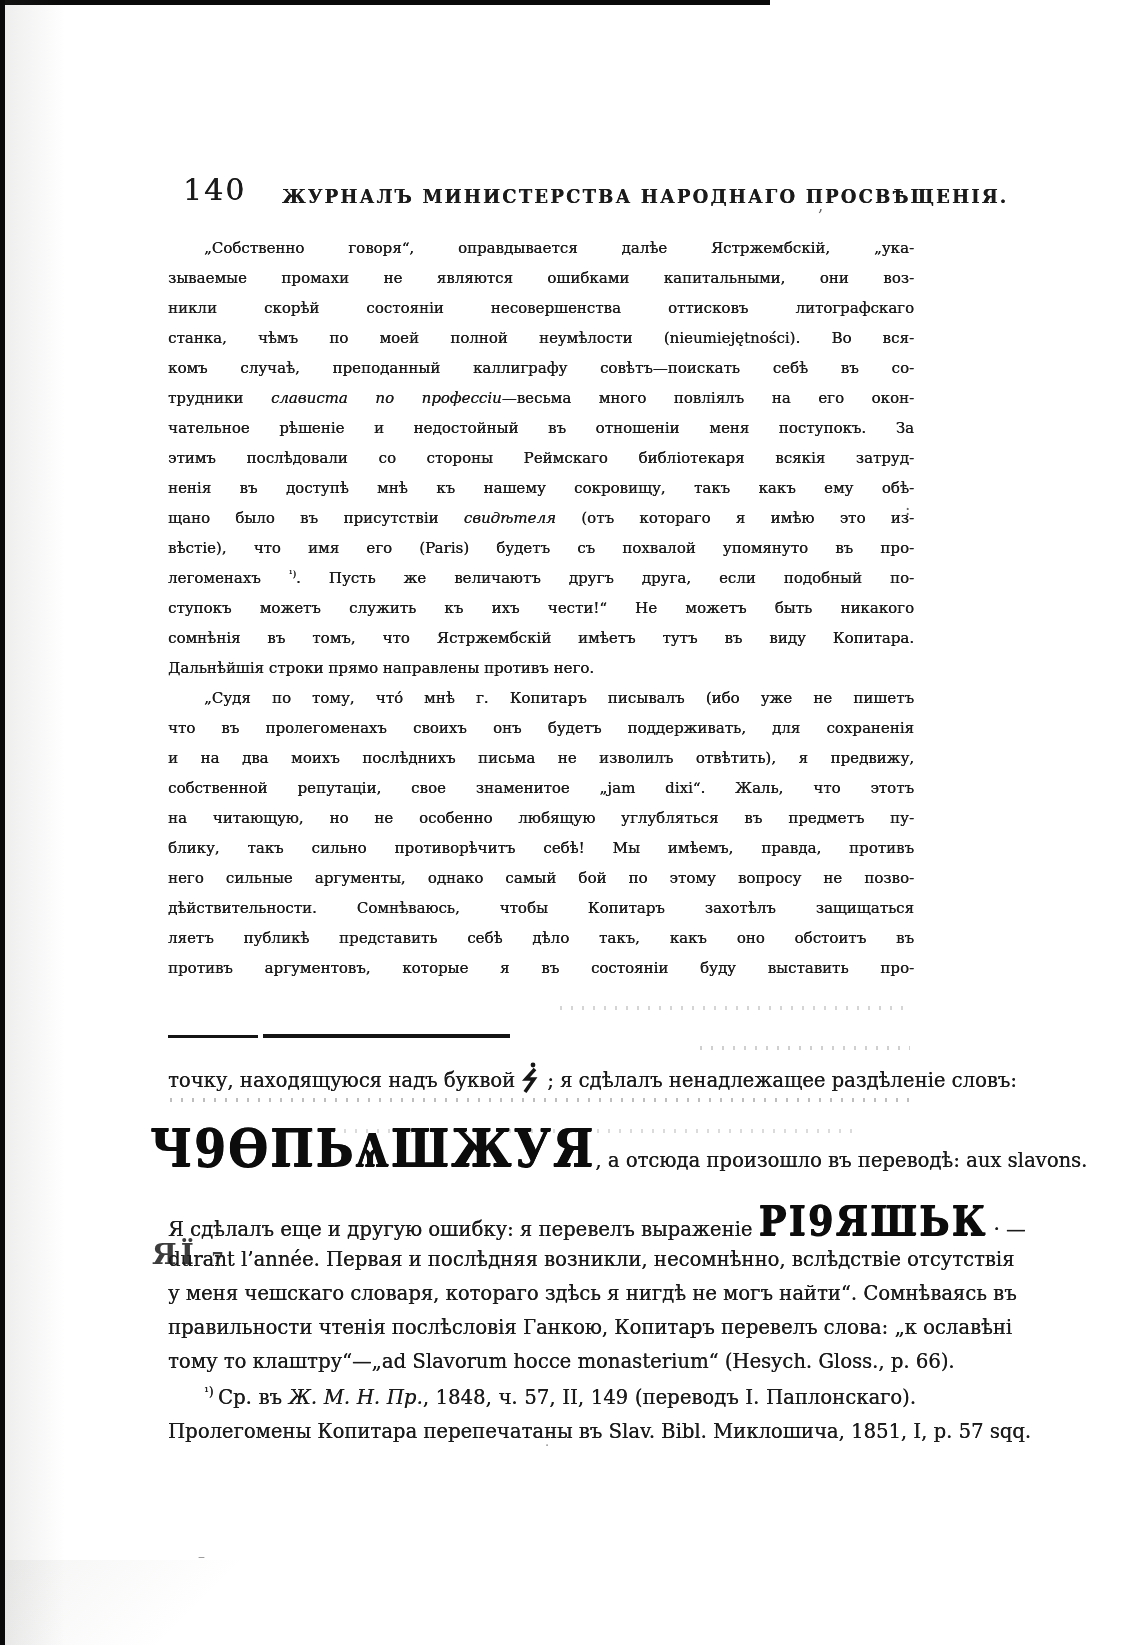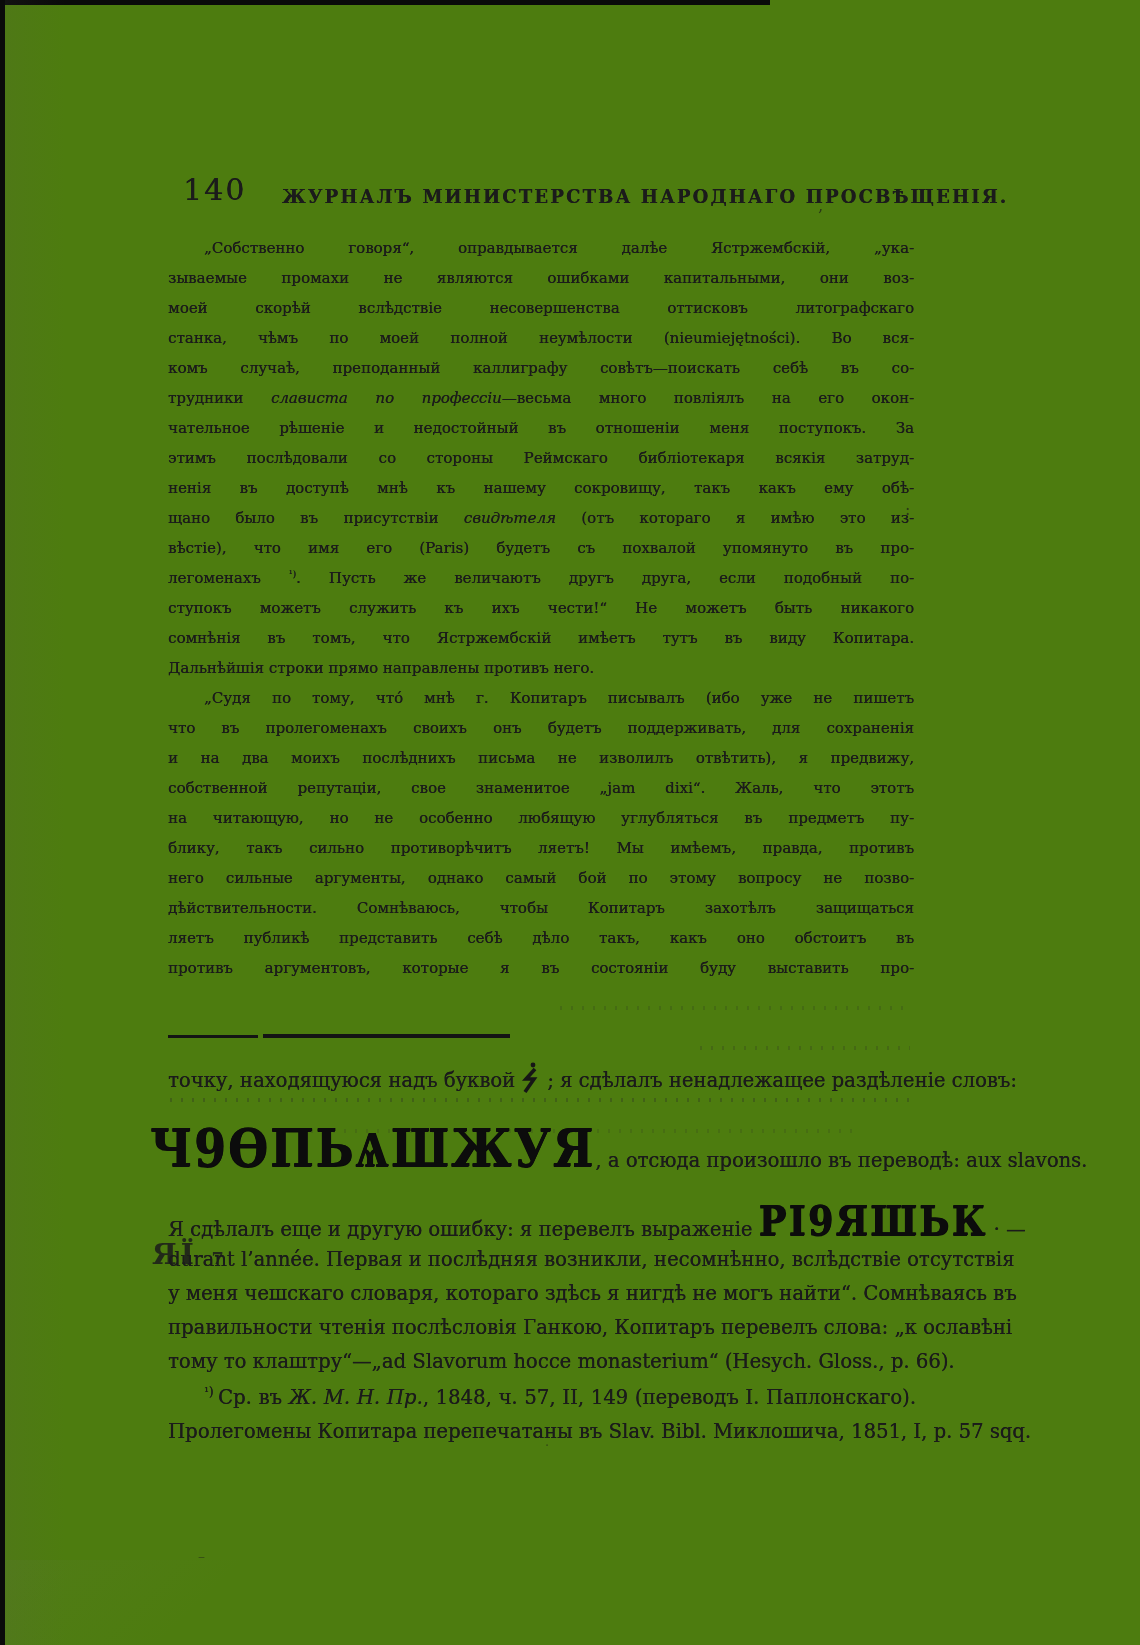--- a/index.html
+++ b/index.html
@@ -1,19 +1,19 @@
 <!DOCTYPE html>
 <html><head>
 <meta charset="utf-8">
 <style>
   html,body{margin:0;padding:0;background:#e8e8e6;}
   .page{
     position:relative;
     width:1140px;height:1645px;
-    background:#4d7c0f;
+    background:#ffffff;
     font-family:"DejaVu Serif", serif;
     color:#1b1b1b;
     overflow:hidden;
   }
   
   .edge-top{position:absolute;left:0;top:0;width:770px;height:5px;background:#0a0a0a;}
   .edge-left{position:absolute;left:0;top:0;width:5px;height:1645px;background:#0a0a0a;}
   .gutter{position:absolute;left:5px;top:0;width:60px;height:1645px;
     background:linear-gradient(90deg,rgba(90,90,85,.10),rgba(0,0,0,0));}
   .corner-shade{position:absolute;left:5px;top:1560px;width:260px;height:85px;
@@ -81,40 +81,40 @@
   <div class="gutter"></div>
   <div class="corner-shade"></div>
 
   <div class="pagenum">140</div>
   <div class="runhead">ЖУРНАЛЪ МИНИСТЕРСТВА НАРОДНАГО ПРОСВѢЩЕНІЯ.</div>
   <span class="mark mk1">‚</span>
 
   <div class="bodyblock">
     <div class="bl ind">„Собственно говоря“, оправдывается далѣе Ястржембскій, „ука-</div>
     <div class="bl">зываемые промахи не являются ошибками капитальными, они воз-</div>
-    <div class="bl">моей скорѣй вслѣдствіе несовершенства оттисковъ литографскаго</div>
+    <div class="bl">никли скорѣй состояніи несовершенства оттисковъ литографскаго</div>
     <div class="bl">станка, чѣмъ по моей полной неумѣлости (nieumiejętności). Во вся-</div>
     <div class="bl">комъ случаѣ, преподанный каллиграфу совѣтъ—поискать себѣ въ со-</div>
     <div class="bl"><span>трудники </span><span class="it">слависта по профессіи</span><span>—весьма много повліялъ на его окон-</span></div>
     <div class="bl">чательное рѣшеніе и недостойный въ отношеніи меня поступокъ. За</div>
     <div class="bl">этимъ послѣдовали со стороны Реймскаго библіотекаря всякія затруд-</div>
     <div class="bl">ненія въ доступѣ мнѣ къ нашему сокровищу, такъ какъ ему обѣ-</div>
     <div class="bl"><span>щано было въ присутствіи </span><span class="it">свидѣтеля</span><span> (отъ котораго я имѣю это из-</span></div>
     <div class="bl">вѣстіе), что имя его (Paris) будетъ съ похвалой упомянуто въ про-</div>
     <div class="bl"><span>легоменахъ </span><span class="sup">¹)</span><span>. Пусть же величаютъ другъ друга, если подобный по-</span></div>
     <div class="bl">ступокъ можетъ служить къ ихъ чести!“ Не можетъ быть никакого</div>
     <div class="bl">сомнѣнія въ томъ, что Ястржембскій имѣетъ тутъ въ виду Копитара.</div>
     <div class="bl lastline">Дальнѣйшія строки прямо направлены противъ него.</div>
 
     <div class="bl ind">„Судя по тому, что́ мнѣ г. Копитаръ писывалъ (ибо уже не пишетъ</div>
     <div class="bl">что въ пролегоменахъ своихъ онъ будетъ поддерживать, для сохраненія</div>
     <div class="bl">и на два моихъ послѣднихъ письма не изволилъ отвѣтить), я предвижу,</div>
     <div class="bl">собственной репутаціи, свое знаменитое „jam dixi“. Жаль, что этотъ</div>
     <div class="bl">на читающую, но не особенно любящую углубляться въ предметъ пу-</div>
-    <div class="bl">блику, такъ сильно противорѣчитъ ляетъ! Мы имѣемъ, правда, противъ</div>
+    <div class="bl">блику, такъ сильно противорѣчитъ себѣ! Мы имѣемъ, правда, противъ</div>
     <div class="bl">него сильные аргументы, однако самый бой по этому вопросу не позво-</div>
     <div class="bl">дѣйствительности. Сомнѣваюсь, чтобы Копитаръ захотѣлъ защищаться</div>
     <div class="bl">ляетъ публикѣ представить себѣ дѣло такъ, какъ оно обстоитъ въ</div>
     <div class="bl">противъ аргументовъ, которые я въ состояніи буду выставить про-</div>
   </div>
 
   <div class="fnrule-a"></div>
   <div class="fnrule-b"></div>
 
   <div class="noise n1"></div>

